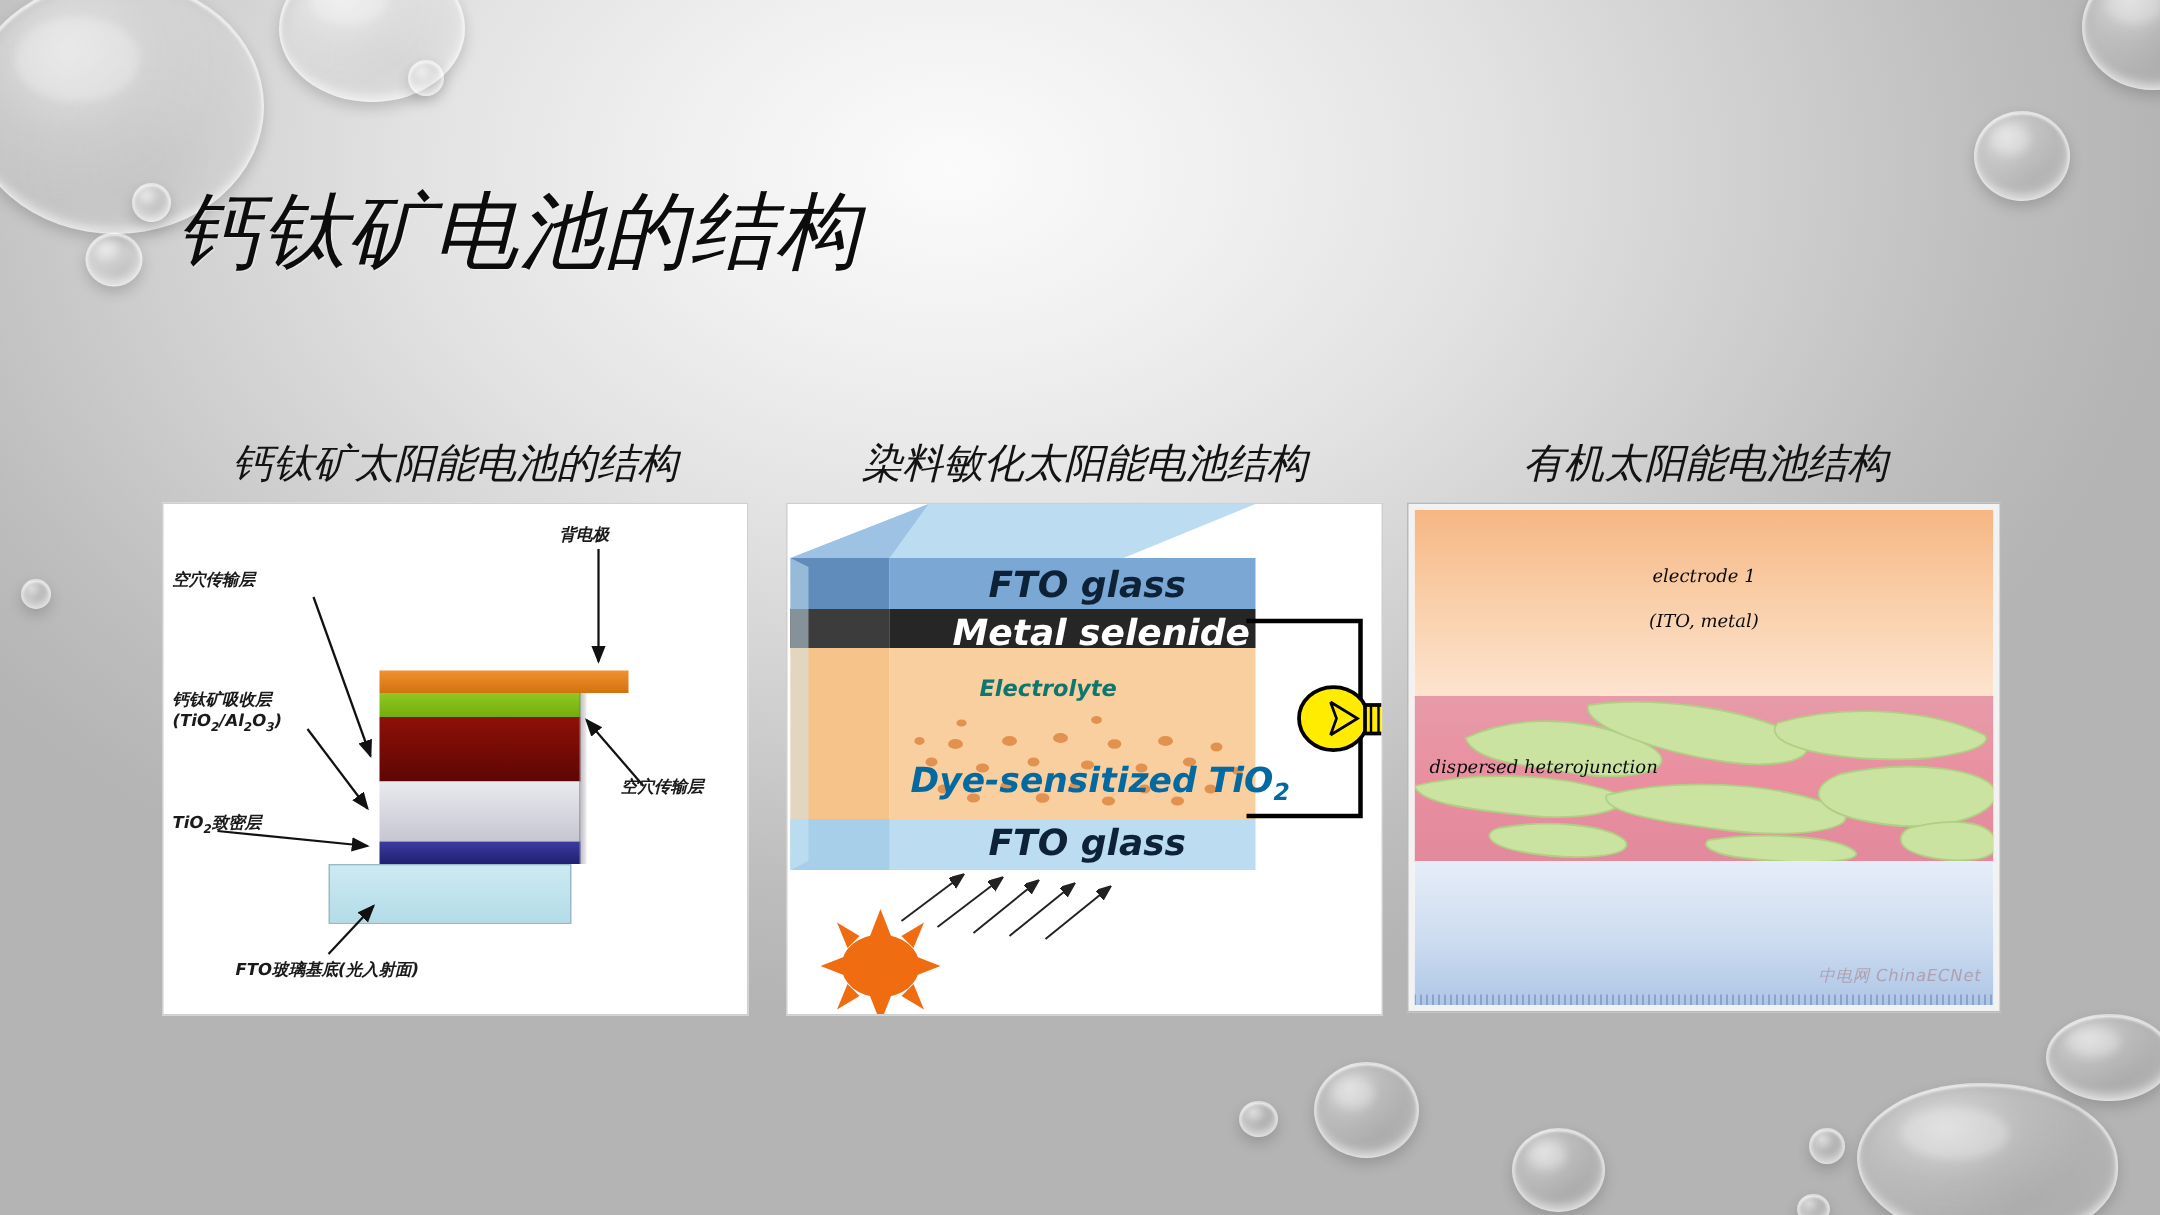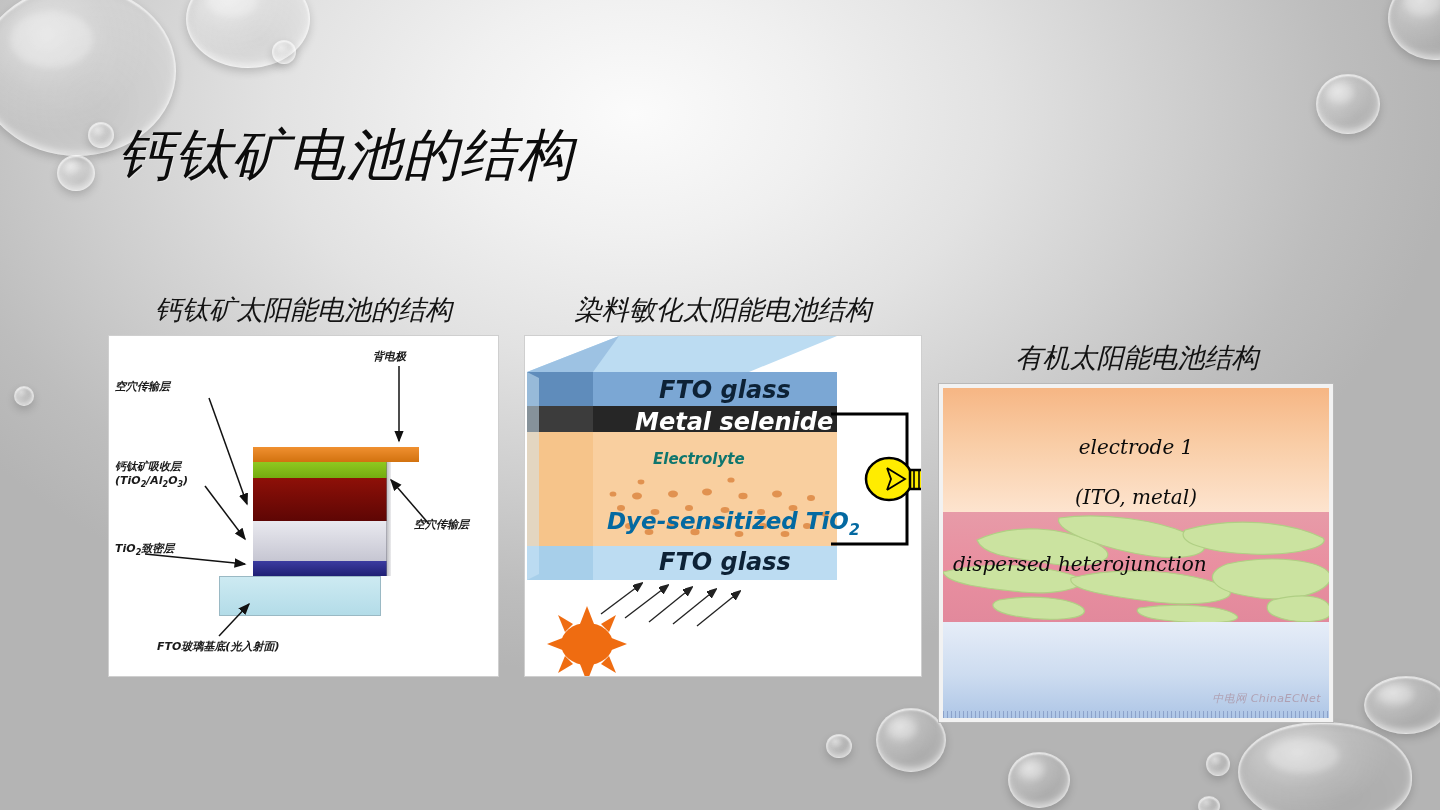--- a/index.html
+++ b/index.html
@@ -98,21 +98,21 @@
     background:linear-gradient(180deg,#e79ba8 0%,#e98fa0 50%,#e2899c 100%);
     border-bottom:1px solid #8a8aa0;overflow:hidden;
   }
   .oe2{
     position:absolute;left:0;top:71%;width:100%;height:29%;
     background:linear-gradient(180deg,#e6edf8 0%,#cddcf0 55%,#aec6e6 100%);
   }
   .olabel{
     position:absolute;width:100%;text-align:center;color:#0b0b0b;
     font-family:"DejaVu Serif","Liberation Serif",serif;
-    font-size:20px;line-height:1.25;white-space:pre-line;
+    font-size:12px;line-height:1.25;white-space:pre-line;
   }
   .olabel.left{text-align:center;padding-left:10px;width:auto;}
   .watermark{
     position:absolute;right:8px;bottom:12px;font-size:11px;
     color:rgba(150,60,60,.33);font-family:"DejaVu Sans",sans-serif;
     white-space:nowrap;letter-spacing:.5px;
   }
   .ruler{
     position:absolute;left:0;bottom:0;width:100%;height:7px;
     background:repeating-linear-gradient(90deg,rgba(60,80,140,.42) 0 1px,transparent 1px 4px);
@@ -288,21 +288,21 @@
         </svg>
 
         <div class="txt" style="left:134px;top:40px;font-size:24px;color:#0d2236;">FTO glass</div>
         <div class="txt" style="left:110px;top:72px;font-size:24px;color:#ffffff;">Metal selenide</div>
         <div class="txt" style="left:128px;top:114px;font-size:15px;color:#0f766e;">Electrolyte</div>
         <div class="txt" style="left:82px;top:172px;font-size:23px;color:#0369a1;">Dye-sensitized TiO<sub>2</sub></div>
         <div class="txt" style="left:134px;top:212px;font-size:24px;color:#0d2236;">FTO glass</div>
       </div>
     </div>
 
-    <div class="panel" style="left:938px;width:398px;margin-top:48px;">
+    <div class="panel" style="left:938px;width:398px;">
       <div class="panel-caption">有机太阳能电池结构</div>
       <div class="fig" id="fig3">
         <div class="inner">
           <div class="oe1"></div>
 
           <div class="ohj">
             <svg width="388" height="112" style="position:absolute;left:0;top:0;">
               <g fill="#cbe3a0" stroke="#b0cf84" stroke-width="1.2">
                 <path d="M34,28 C72,10 120,16 150,30 C186,46 150,58 110,52 C72,46 40,44 34,28 Z"></path>
                 <path d="M116,6 C160,0 214,8 246,22 C282,38 250,50 208,44 C166,38 110,20 116,6 Z"></path>

